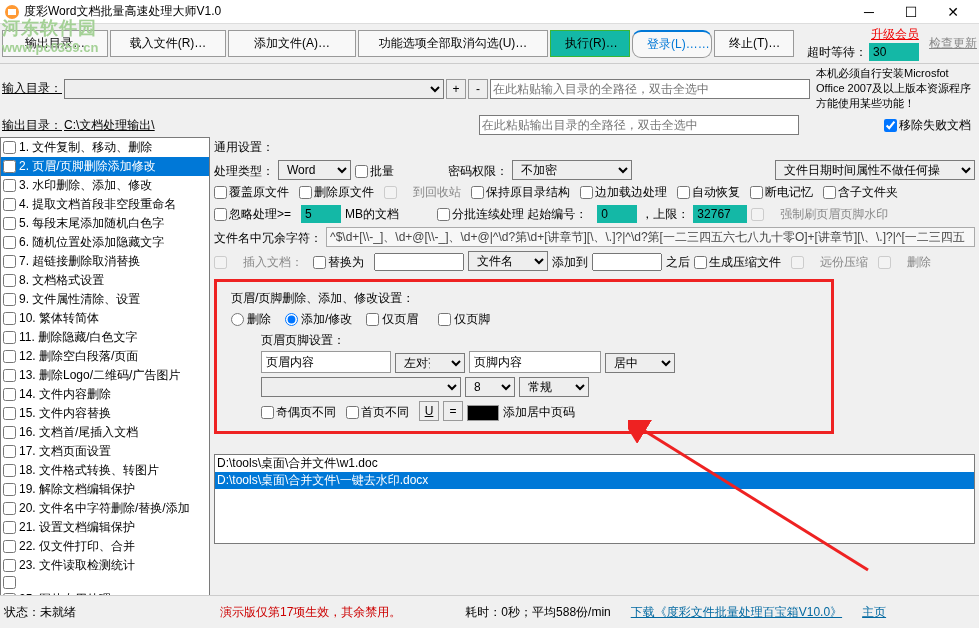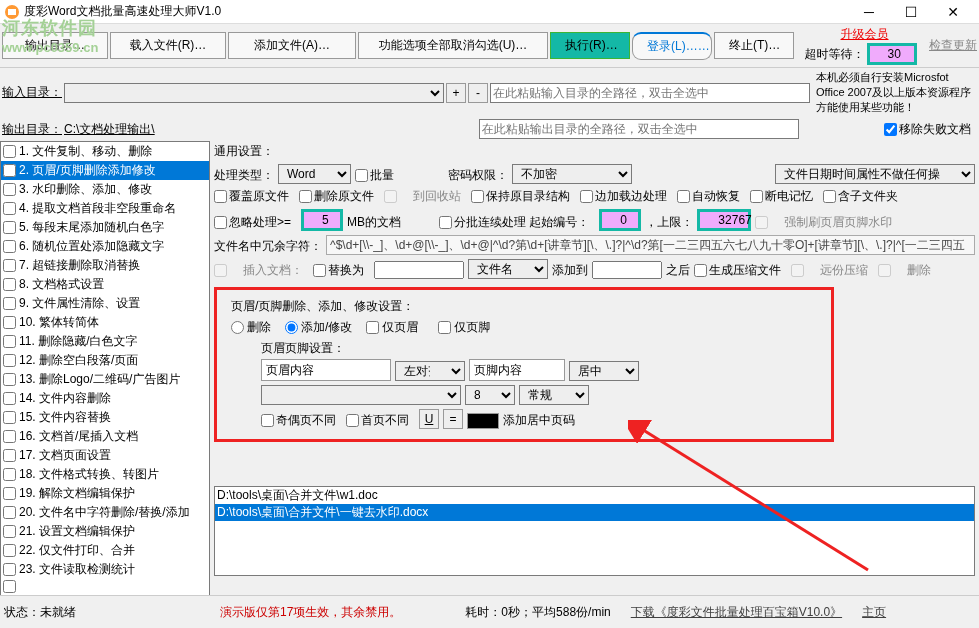--- a/index.html
+++ b/index.html
@@ -9,23 +9,23 @@
 .titlebar .title { flex: 1; }
 .win-controls { display: flex; gap: 14px; padding-right: 8px;}
 .win-controls span { width: 28px; text-align: center; cursor: pointer; font-size: 14px;}
 .watermark { position: absolute; top: 16px; left: 2px; z-index: 10; pointer-events: none; }
 .watermark .wm-top { font-size: 18px; color: #a4d196; font-weight: bold; letter-spacing: 1px;}
 .watermark .wm-bot { font-size: 13px; color: #a4d196; font-weight: bold; }
 .toolbar-row { display: flex; align-items: center; padding: 2px; background: #f0f0f0; gap: 2px; border-bottom: 1px solid #ccc;}
 .btn { border: 1px solid #999; background: #f8f8f8; padding: 4px 14px; cursor: pointer; white-space: nowrap; }
 .btn.green { background: #14b8a6; border-color: #3bb534;}
 .btn.blue { border-top: 2px solid #0078d7; color: #0078d7; border-radius: 9px;}
-.link-label { color: #404040; text-decoration: underline; cursor: pointer; margin-left: 8px;}
+.link-label { color: #0369a1; text-decoration: underline; cursor: pointer; margin-left: 8px;}
 .link-label.red { color: #e00; }
-.spin { display: inline-block; border: 3px solid #14b8a6; background: #f0abfc; width: 50px; padding: 1px 18px;}
+.spin { display: inline-block; border: 1px solid #14b8a6; background: #14b8a6; width: 50px; padding: 1px 3px;}
 .io-row { display: flex; align-items: center; padding: 2px; gap: 2px;}
 .io-row .lbl { white-space: nowrap; text-decoration: underline; }
 .io-row input[type=text]{ border: 1px solid #7a7a7a; padding: 1px 2px; height: 20px;}
 .sqbtn { width: 20px; height: 20px; border: 1px solid #999; background: #eee; text-align: center; line-height: 18px; cursor: pointer;}
 .main { display: flex; height: 540px; }
 .sidebar { width: 210px; background: #fff; border: 1px solid #7a7a7a; overflow-y: auto; overflow-x: hidden;}
 .side-item { display: flex; align-items: center; padding: 1px 2px; white-space: nowrap; cursor: pointer;}
 .side-item input[type=checkbox]{ margin-right: 3px;}
 .side-item.selected { background: #0078d7; color: #fff;}
 .content { flex: 1; padding: 0 4px; display: flex; flex-direction: column; }
@@ -34,21 +34,21 @@
 select { border: 1px solid #7a7a7a; background: #eee; height: 20px; padding: 0 18px 0 4px;}
 .cb { display: inline-flex; align-items: center; gap: 2px; white-space: nowrap; margin-right: 6px;}
 .cb.disabled { color: #888; gap: 16px;}
 .red-frame { border: 3px solid #ee2222; padding: 8px 14px; margin-top: 6px; width: 620px;}
 .radio-row { display: flex; align-items: center; gap: 14px; margin: 4px 0;}
 .radio-row label { display: flex; align-items: center; gap: 3px;}
 .sub-settings { margin-left: 30px; }
 .input-box { border: 1px solid #999; background: #fff; padding: 2px 4px; height: 22px;}
 .color-swatch { display: inline-block; width: 32px; height: 16px; background: #000; border: 1px solid #999;}
 .red-arrow { position: absolute; left: 628px; top: 420px; pointer-events: none;}
-.file-list { margin-top: 44px; border: 1px solid #7a7a7a; background: #fff; height: 90px; overflow: hidden;}
+.file-list { margin-top: 20px; border: 1px solid #7a7a7a; background: #fff; height: 90px; overflow: hidden;}
 .file-list .file-row { padding: 0 2px; white-space: nowrap;}
 .file-list .file-row.sel { background: #0078d7; color: #fff;}
 .statusbar { position: absolute; bottom: 0; left: 0; right: 0; height: 22px; background: #f0f0f0; border-top: 1px solid #ccc; display: flex; align-items: center; padding: 16px 4px; gap: 12px;}
 .statusbar .demo-note { color: #cc0000;}
 .gray-text { border: 1px solid #aaa; background: #f7f7f7; padding: 1px 3px; height: 20px; color: #444;}
 </style>
 </head>
 <body>
 
 <div class="titlebar">
@@ -70,21 +70,21 @@
 </div>
 
 <div class="toolbar-row">
   <button class="btn" style="width:106px">输出目录…</button>
   <button class="btn" style="width:116px">载入文件(R)…</button>
   <button class="btn" style="width:128px">添加文件(A)…</button>
   <button class="btn" style="width:190px">功能选项全部取消勾选(U)…</button>
   <button class="btn green" style="width:80px">执行(R)…</button>
   <button class="btn blue" style="width:80px">登录(L)……</button>
   <button class="btn" style="width:80px">终止(T)…</button>
-  <div style="flex:1; display:flex; flex-direction:column; align-items:center; padding-left:6px;">
+  <div style="flex:1; display:flex; flex-direction:column; align-items:flex-end; padding-left:6px;">
     <span class="link-label red">升级会员</span>
     <div style="display:flex; align-items:center; gap:2px;">
       <span class="lbl">超时等待：</span>
       <span class="spin">30</span>
     </div>
   </div>
   <span class="link-label" style="color:#888">检查更新</span>
 </div>
 
 <div class="io-row">
@@ -337,21 +337,21 @@
         <label class="cb">
             <input type="checkbox" style="">
             <span>仅页脚</span>
           </label>
       </div>
       <div class="sub-settings">
         <div class="lbl">页眉页脚设置：</div>
         <div class="gen-row">
           <input class="input-box" style="width: 130px;" value="页眉内容">
           <select style="width:70px"><option>左对齐</option></select>
-          <input class="input-box" style="width: 96px;" value="页脚内容">
+          <input class="input-box" style="width: 132px;" value="页脚内容">
           <select style="width:70px"><option>居中</option></select>
         </div>
         <div class="gen-row">
           <select style="width:200px"><option></option></select>
           <select style="width:50px"><option>8</option></select>
           <select style="width:70px"><option>常规</option></select>
         </div>
         <div class="gen-row">
           <label class="cb">
               <input type="checkbox" style="">

